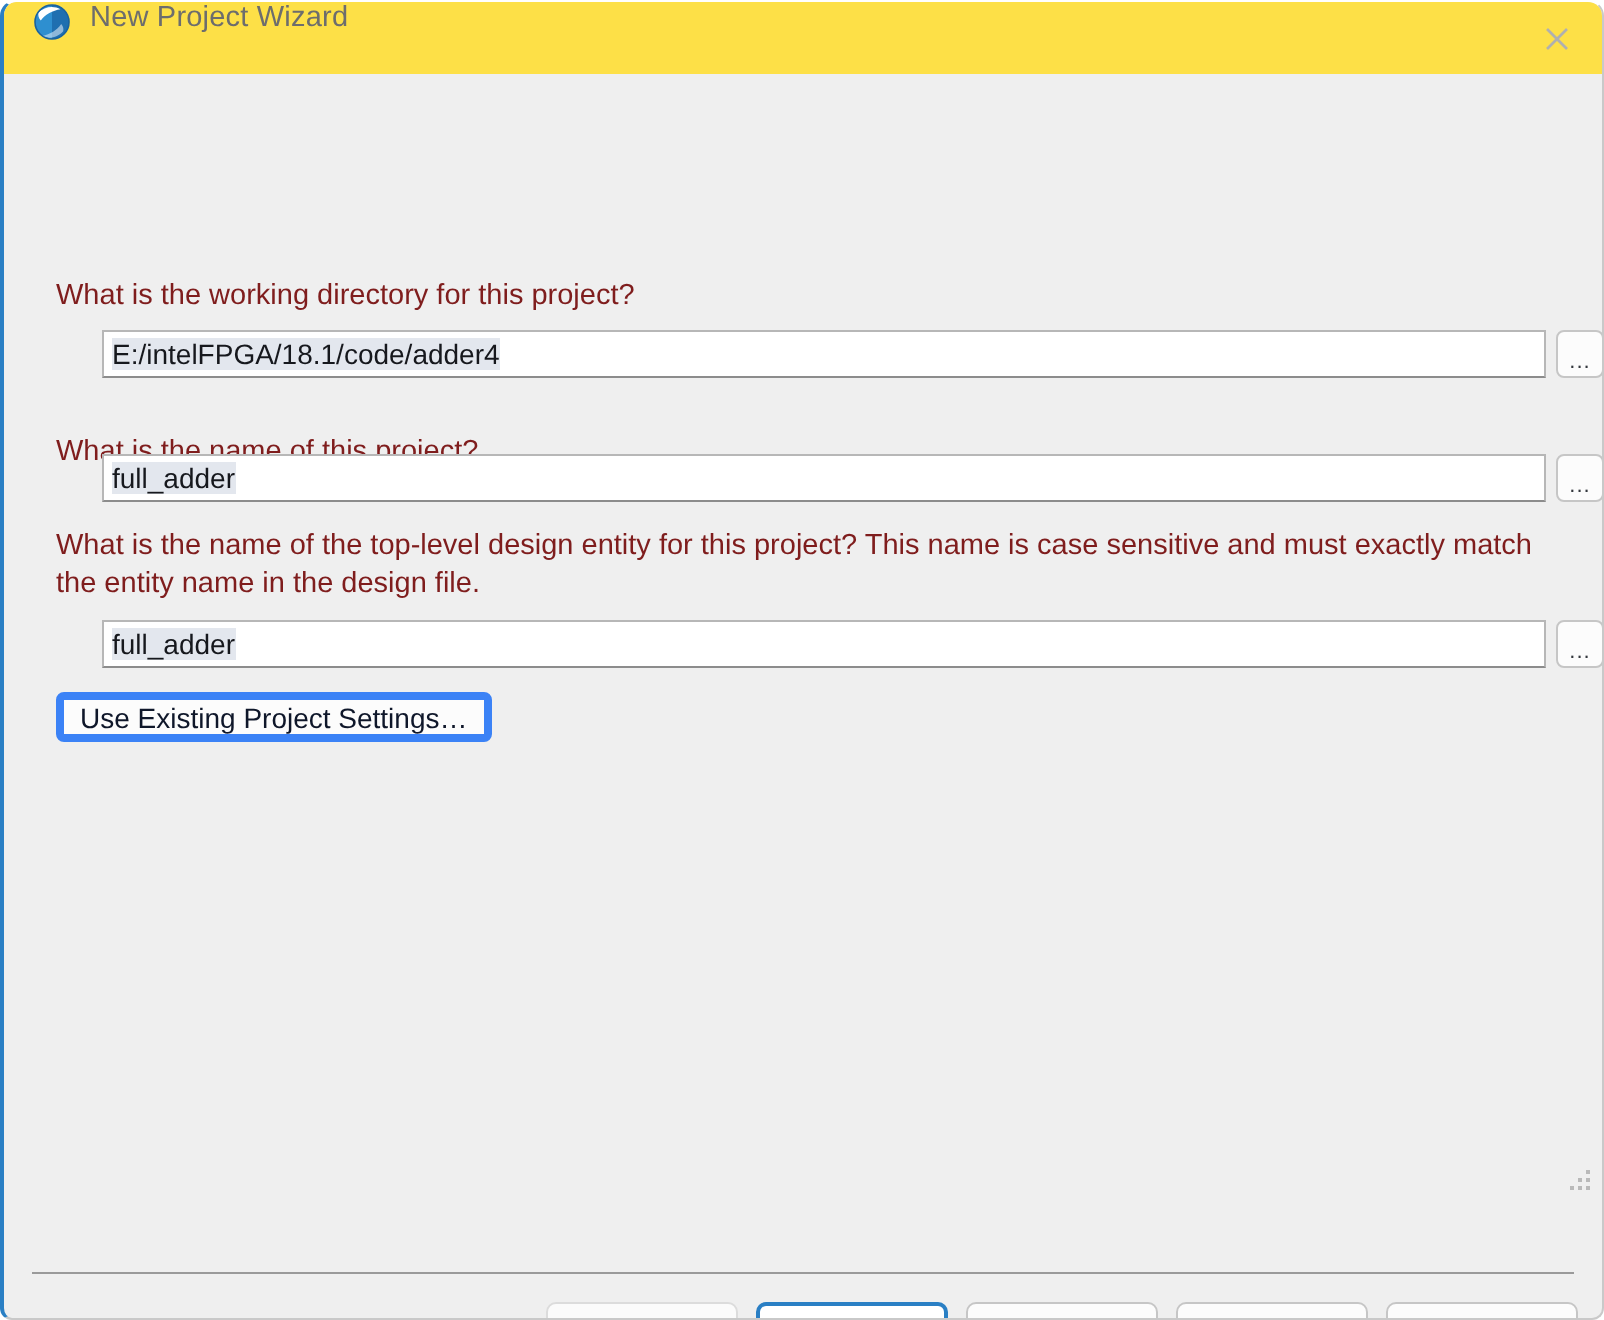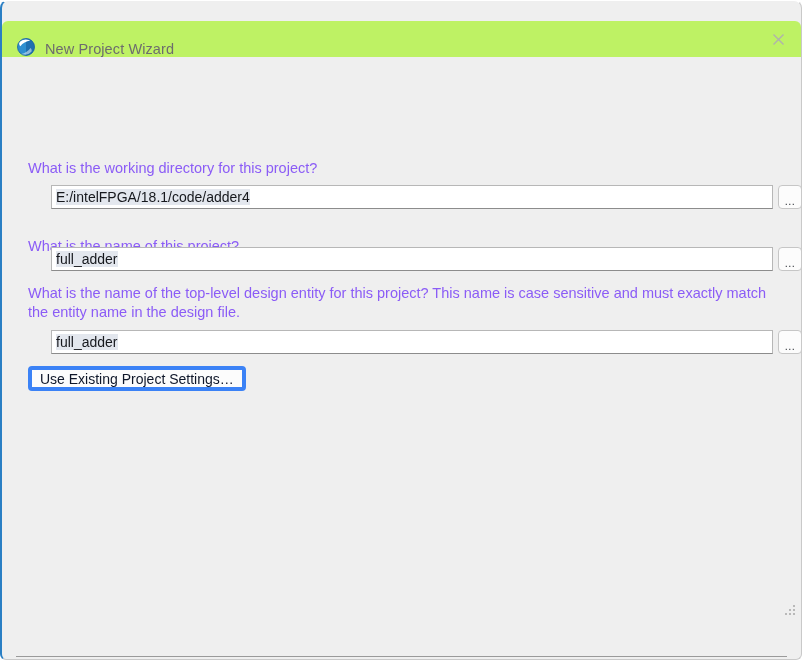--- a/index.html
+++ b/index.html
@@ -27,25 +27,24 @@
     border-bottom: 1px solid #c9c9c9;
     border-top: 1px solid #ffffff;
     border-radius: 8px 8px 6px 6px;
     overflow: hidden;
   }
 
   
   .titlebar {
     position: relative;
     height: 36px;
-    background: #bef264;
-    display: flex;
-    align-items: flex-end;
+    background: #fde047;
+    display: flex;
+    align-items: flex-start;
     border-radius: 6px 6px 0 0;
-    margin-top: 20px;
   }
   .app-icon {
     width: 20px; height: 20px;
     margin-left: 14px;
     margin-right: 9px;
     flex: 0 0 auto;
     display: block;
   }
   .titlebar-text {
     font-size: 14.5px;
@@ -79,21 +78,21 @@
     font-size: 19px;
     font-weight: bold;
     color: #16181d;
     letter-spacing: -0.1px;
   }
 
   .qlabel {
     position: absolute;
     left: 26px;
     font-size: 14.5px;
-    color: #8b5cf6;
+    color: #7f1d1d;
     line-height: 19px;
   }
   .q1 { top: 102px; }
   .q2 { top: 180px; }
   .q3 { top: 227px; width: 745px; }
 
   
   .field-row {
     position: absolute;
     left: 26px;

